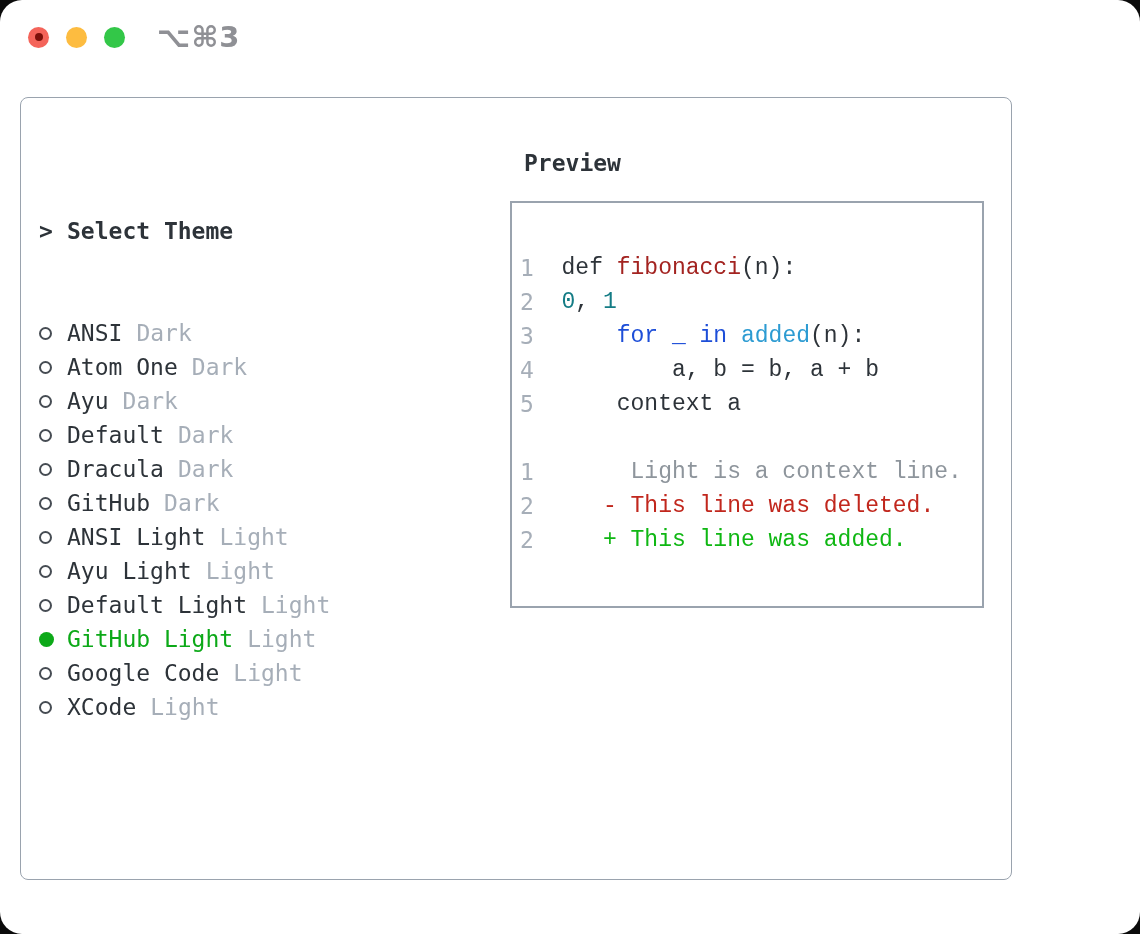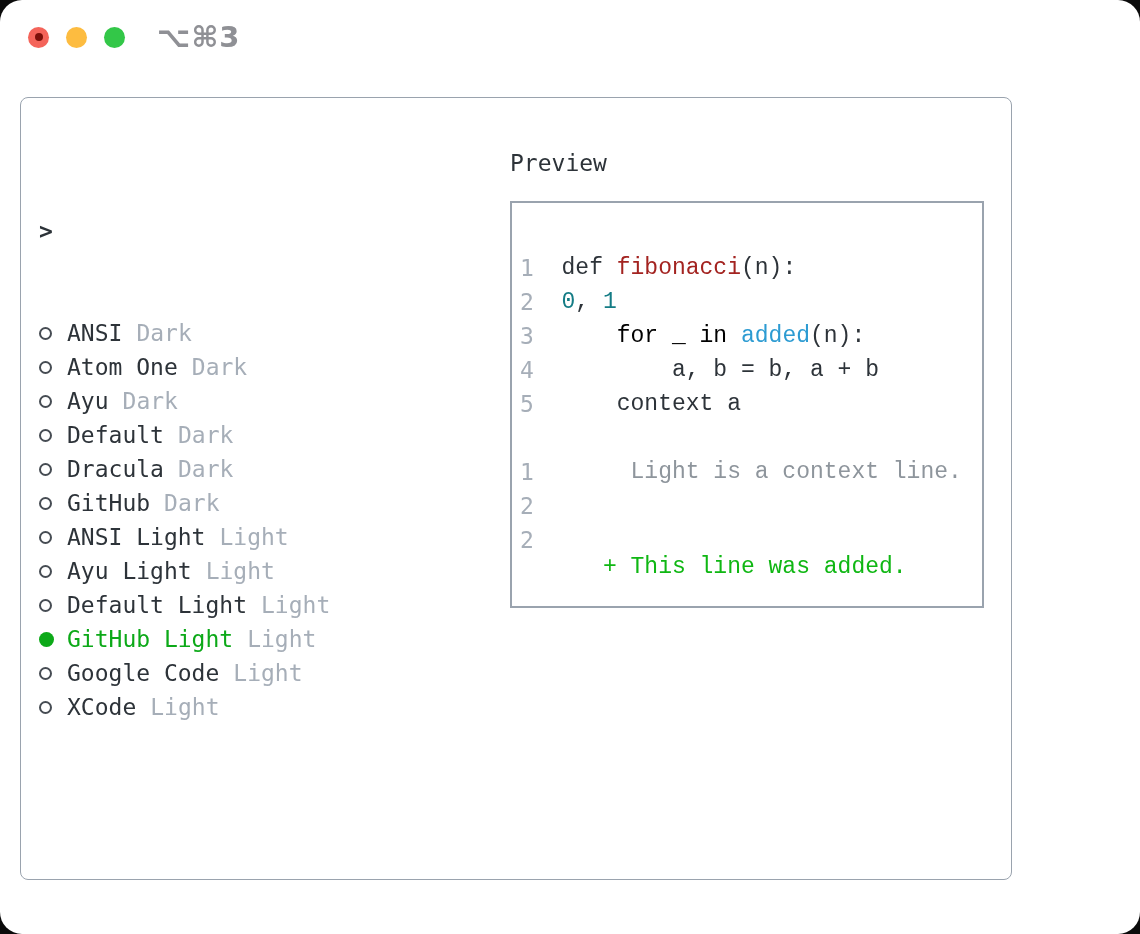--- a/index.html
+++ b/index.html
@@ -51,21 +51,21 @@
   }
   .cursor{font-weight:700;}
   .hdr{font-weight:700;}
   .spacer{height:34px;}
   .variant{margin-left:14px;text-align:center;}
   
   .right-col{
     position:absolute;left:480px;top:48px;
     font-size:23px;line-height:34px;
   }
-  .preview-title{font-weight:400;height:34px;margin-left:9px;}
+  .preview-title{font-weight:700;height:34px;margin-left:23px;}
   .preview-box{
     margin-top:21px;margin-left:9px;
     width:474px;height:407px;
     border:2px solid #9aa3ae;
     box-sizing:border-box;
     padding:48px 0 0 8px;
     overflow:hidden;
   }
   .pline{display:flex;height:34px;white-space:pre;}
   .pline .num{width:2ch;flex:0 0 auto;margin-right:1ch;}
@@ -85,43 +85,44 @@
       <span class="tbtn" id="btn-zoom" style="background: rgb(51, 199, 72);"></span>
     </div>
     <span class="shortcut" id="shortcut" style="color: rgb(143, 144, 149);">⌥⌘3</span>
   </div>
 
   <div class="panel">
 
     <div class="left-col">
       <div class="row">
         <span class="marker"><span class="cursor" id="cursor">&gt;</span></span>
+        <span class="hdr" id="list-title">Select Theme</span>
       </div>
       <div id="theme-list"><div class="row"><span class="marker"><span class="circle"></span></span><span style="color: rgb(45, 51, 57);">ANSI</span><span class="variant" style="color: rgb(166, 174, 184);">Dark</span></div><div class="row"><span class="marker"><span class="circle"></span></span><span style="color: rgb(45, 51, 57);">Atom One</span><span class="variant" style="color: rgb(166, 174, 184);">Dark</span></div><div class="row"><span class="marker"><span class="circle"></span></span><span style="color: rgb(45, 51, 57);">Ayu</span><span class="variant" style="color: rgb(166, 174, 184);">Dark</span></div><div class="row"><span class="marker"><span class="circle"></span></span><span style="color: rgb(45, 51, 57);">Default</span><span class="variant" style="color: rgb(166, 174, 184);">Dark</span></div><div class="row"><span class="marker"><span class="circle"></span></span><span style="color: rgb(45, 51, 57);">Dracula</span><span class="variant" style="color: rgb(166, 174, 184);">Dark</span></div><div class="row"><span class="marker"><span class="circle"></span></span><span style="color: rgb(45, 51, 57);">GitHub</span><span class="variant" style="color: rgb(166, 174, 184);">Dark</span></div><div class="row"><span class="marker"><span class="circle"></span></span><span style="color: rgb(45, 51, 57);">ANSI Light</span><span class="variant" style="color: rgb(166, 174, 184);">Light</span></div><div class="row"><span class="marker"><span class="circle"></span></span><span style="color: rgb(45, 51, 57);">Ayu Light</span><span class="variant" style="color: rgb(166, 174, 184);">Light</span></div><div class="row"><span class="marker"><span class="circle"></span></span><span style="color: rgb(45, 51, 57);">Default Light</span><span class="variant" style="color: rgb(166, 174, 184);">Light</span></div><div class="row"><span class="marker"><span class="dot-filled" style="background: rgb(12, 169, 24);"></span></span><span style="color: rgb(12, 169, 24);">GitHub Light</span><span class="variant" style="color: rgb(166, 174, 184);">Light</span></div><div class="row"><span class="marker"><span class="circle"></span></span><span style="color: rgb(45, 51, 57);">Google Code</span><span class="variant" style="color: rgb(166, 174, 184);">Light</span></div><div class="row"><span class="marker"><span class="circle"></span></span><span style="color: rgb(45, 51, 57);">XCode</span><span class="variant" style="color: rgb(166, 174, 184);">Light</span></div></div>
 
       <div class="spacer"></div>
 
       
       
 
       
 
       
       
     </div>
 
     <div class="right-col">
       <div class="preview-title" id="preview-title">Preview</div>
       <div class="preview-box" id="preview-box">
           <div class="pline"><span class="num" style="color: rgb(166, 174, 184);">1</span><span class="seg" style="color: rgb(45, 51, 57);">def </span><span class="seg" style="color: rgb(163, 35, 32);">fibonacci</span><span class="seg" style="color: rgb(45, 51, 57);">(n):</span></div>
           <div class="pline"><span class="num" style="color: rgb(166, 174, 184);">2</span><span class="seg" style="color: rgb(20, 124, 133);">0</span><span class="seg" style="color: rgb(45, 51, 57);">, </span><span class="seg" style="color: rgb(20, 124, 133);">1</span></div>
-          <div class="pline"><span class="num" style="color: rgb(166, 174, 184);">3</span><span class="seg" style="color: #000000;">    for _ in </span><span class="seg" style="color: rgb(44, 155, 210);">added</span><span class="seg" style="color: rgb(45, 51, 57);">(n):</span></div>
+          <div class="pline"><span class="num" style="color: rgb(166, 174, 184);">3</span><span class="seg" style="color: #1d4ed8;">    for _ in </span><span class="seg" style="color: rgb(44, 155, 210);">added</span><span class="seg" style="color: rgb(45, 51, 57);">(n):</span></div>
           <div class="pline"><span class="num" style="color: rgb(166, 174, 184);">4</span><span class="seg" style="color: rgb(45, 51, 57);">        a, b = b, a + b</span></div>
           <div class="pline"><span class="num" style="color: rgb(166, 174, 184);">5</span><span class="seg" style="color: rgb(45, 51, 57);">    context a</span></div>
           <div class="pline"><span class="num" style="color: rgb(166, 174, 184);"></span></div>
           <div class="pline"><span class="num" style="color: rgb(166, 174, 184);">1</span><span class="seg" style="color: rgb(142, 149, 156);">     Light is a context line.</span></div>
-          <div class="pline"><span class="num" style="color: rgb(166, 174, 184);">2</span></div>
-          <div class="pline"><span class="num" style="color: rgb(166, 174, 184);">2</span><span class="seg" style="color: rgb(15, 183, 19); margin-top: 27px;">   + This line was added.</span></div>
+          <div class="pline"><span class="num" style="color: rgb(166, 174, 184);">2</span><span class="seg" style="color: rgb(193, 39, 29);">   - This line was deleted.</span></div>
+          <div class="pline"><span class="num" style="color: rgb(166, 174, 184);">2</span><span class="seg" style="color: rgb(15, 183, 19);">   + This line was added.</span></div>
         </div>
     </div>
 
   </div>
 </div>
 
 </body></html>

